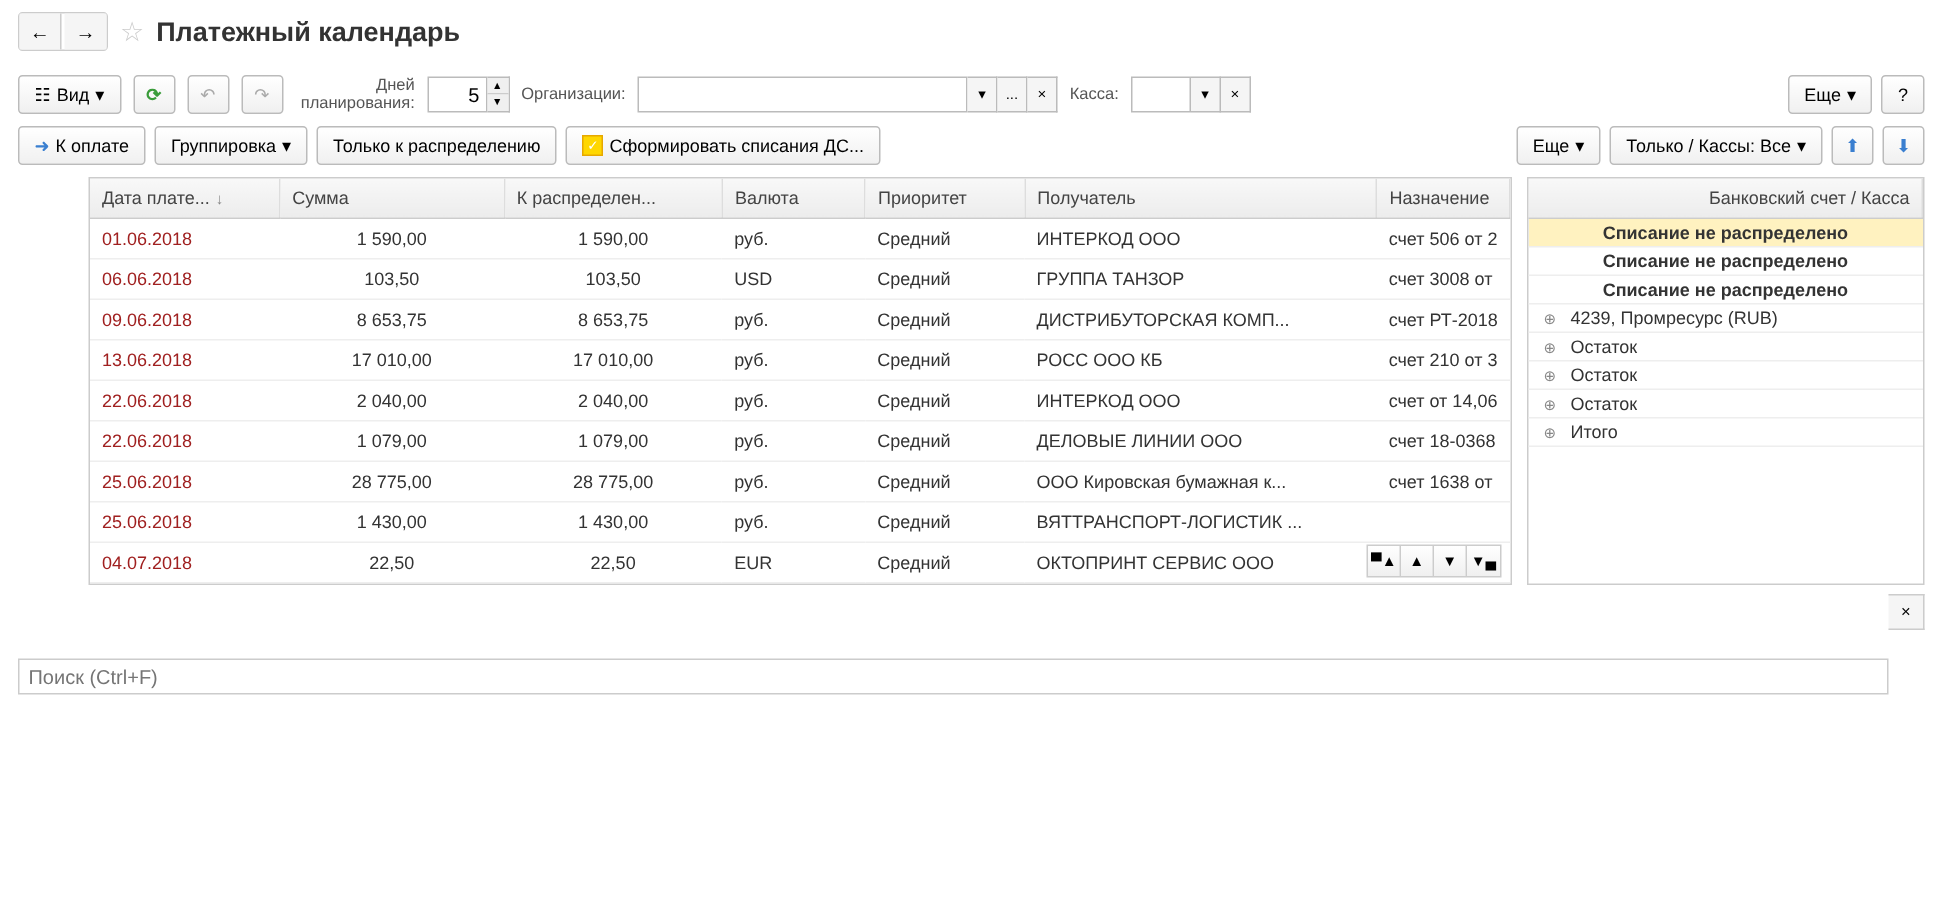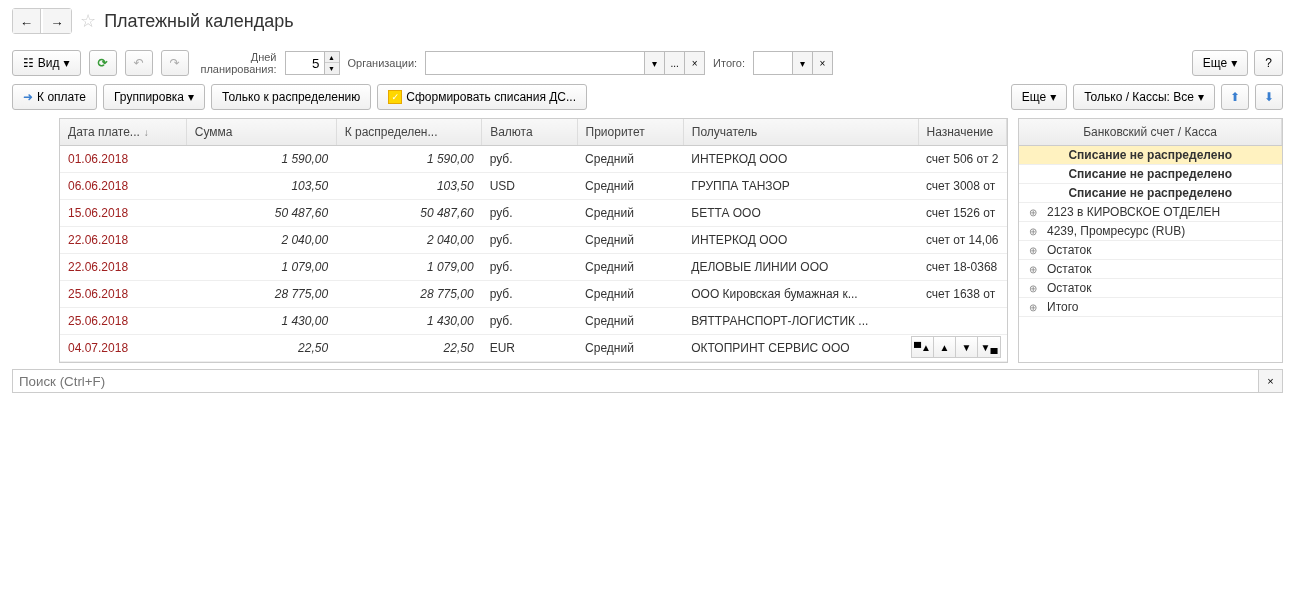--- a/index.html
+++ b/index.html
@@ -3,21 +3,21 @@
   <meta charset="utf-8">
   <style>
     * { box-sizing: border-box; margin: 0; padding: 0; }
     body { font-family: Arial, sans-serif; font-size: 12px; color: #333; background: #fff; width: 1295px; height: 608px; overflow: hidden; }
 
     .header { display: flex; align-items: center; padding: 8px 12px; gap: 8px; }
     .nav-btns { display: flex; gap: 2px; border: 1px solid #ccc; border-radius: 3px; }
     .nav-btn { width: 28px; height: 24px; display: flex; align-items: center; justify-content: center; background: #f5f5f5; border: none; cursor: pointer; }
     .nav-btn:first-child { border-right: 1px solid #ccc; }
     .star-icon { color: #ccc; font-size: 18px; cursor: pointer; }
-    .page-title { font-size: 18px; font-weight: normal; color: #333; }
+    .page-title { font-size: 18px; font-weight: bold; color: #333; }
 
     .toolbar1 { display: flex; align-items: center; padding: 8px 12px; gap: 8px; }
     .btn { height: 26px; padding: 0 10px; border: 1px solid #bbb; background: linear-gradient(#fff, #f0f0f0); border-radius: 3px; cursor: pointer; font-size: 12px; display: inline-flex; align-items: center; gap: 4px; }
     .btn-icon { width: 28px; padding: 0; justify-content: center; }
     .label-text { font-size: 11px; color: #555; }
     .spinner-input { width: 40px; height: 24px; border: 1px solid #bbb; text-align: right; padding-right: 4px; }
     .spinner-btns { display: inline-flex; flex-direction: column; border: 1px solid #bbb; border-left: none; height: 24px; }
     .spin-up, .spin-down { height: 12px; width: 14px; font-size: 7px; line-height: 7px; border: none; background: #f0f0f0; cursor: pointer; }
     .spin-up { border-bottom: 1px solid #ccc; }
     .multi-input { display: flex; align-items: center; }
@@ -35,34 +35,34 @@
     .content-area { display: flex; padding: 0 12px; gap: 10px; }
     .main-panel { flex: 1; display: flex; flex-direction: column; border: 1px solid #ccc; position: relative; margin-left: 47px; }
     .side-panel { width: 265px; border: 1px solid #ccc; display: flex; flex-direction: column; }
 
     .table-wrap { flex: 1; overflow: auto; position: relative; }
     table { width: 100%; border-collapse: collapse; }
     th { background: linear-gradient(#f8f8f8, #ececec); border-right: 1px solid #ddd; border-bottom: 1px solid #ccc; padding: 6px 8px; text-align: left; font-weight: normal; font-size: 12px; color: #444; white-space: nowrap; overflow: hidden; text-overflow: ellipsis; }
     th .sort-ind { color: #888; margin-left: 4px; font-size: 10px; }
     td { border-bottom: 1px solid #eee; padding: 6px 8px; font-size: 12px; white-space: nowrap; overflow: hidden; text-overflow: ellipsis; }
     td.date-col { color: #a02020; }
-    td.num-col { text-align: right; font-style: italic; }
-
-    .side-header th { text-align: center; margin-top: 16px; }
+    td.num-col { text-align: center; }
+
+    .side-header th { text-align: right; margin-top: 16px; }
     .side-row td { padding: 2px 10px; }
     .side-row.bold td { font-weight: bold; }
     .side-row.highlight td { background: #fff2c0; font-weight: bold; }
     .expand-icon { color: #888; margin-right: 6px; font-size: 10px; display: inline-block; width: 12px; }
 
     .nav-arrows-bottom { position: absolute; bottom: 4px; right: 6px; display: flex; border: 1px solid #ccc; background: #fff; }
     .nav-arrows-bottom button { width: 22px; height: 20px; border: none; border-right: 1px solid #ccc; background: linear-gradient(#fff,#f0f0f0); cursor: pointer; font-size: 10px; }
     .nav-arrows-bottom button:last-child { border-right: none; }
 
     .search-bar { display: flex; margin: 6px 12px 10px; }
-    .search-input { flex: 1; height: 24px; border: 1px solid #ccc; padding: 0 6px; color: #999; }
+    .search-input { flex: 1; height: 24px; border: 1px solid #ccc; padding: 0 6px; color: #999; margin-top: 43px; }
     .search-clear { width: 24px; height: 24px; border: 1px solid #ccc; border-left: none; background: #f5f5f5; cursor: pointer; font-size: 11px; }
 
     .green-refresh { color: #3a9c3a; font-weight: bold; }
     .undo-gray { color: #aaa; }
     .redo-gray { color: #aaa; }
   </style>
 </head>
 <body>
 
 <div class="header">
@@ -97,21 +97,21 @@
       <button class="spin-down">▼</button>
     </div>
   </div>
   <span class="label-text">Организации:</span>
   <div class="multi-input">
     <input class="text-input" style="width: 220px;">
     <button class="input-btn">▾</button>
     <button class="input-btn">...</button>
     <button class="input-btn">×</button>
   </div>
-  <span class="label-text">Итого:</span>
+  <span class="label-text">Касса:</span>
   <div class="multi-input">
     <input class="text-input" style="width: 40px;">
     <button class="input-btn">▾</button>
     <button class="input-btn">×</button>
   </div>
   <div class="right-group">
     <button class="btn">
       <span>Еще</span>
       <span>▾</span>
     </button>
@@ -190,27 +190,36 @@
             <tr>
               <td class="date-col">06.06.2018</td>
               <td class="num-col">103,50</td>
               <td class="num-col">103,50</td>
               <td>USD</td>
               <td>Средний</td>
               <td>ГРУППА ТАНЗОР</td>
               <td>счет 3008 от</td>
             </tr>
             <tr>
-              <td class="date-col">15.06.2018</td>
-              <td class="num-col">50 487,60</td>
-              <td class="num-col">50 487,60</td>
-              <td>руб.</td>
-              <td>Средний</td>
-              <td>БЕТТА ООО</td>
-              <td>счет 1526 от</td>
+              <td class="date-col">09.06.2018</td>
+              <td class="num-col">8 653,75</td>
+              <td class="num-col">8 653,75</td>
+              <td>руб.</td>
+              <td>Средний</td>
+              <td>ДИСТРИБУТОРСКАЯ КОМП...</td>
+              <td>счет РТ-2018</td>
+            </tr>
+            <tr>
+              <td class="date-col">13.06.2018</td>
+              <td class="num-col">17 010,00</td>
+              <td class="num-col">17 010,00</td>
+              <td>руб.</td>
+              <td>Средний</td>
+              <td>РОСС ООО КБ</td>
+              <td>счет 210 от 3</td>
             </tr>
             <tr>
               <td class="date-col">22.06.2018</td>
               <td class="num-col">2 040,00</td>
               <td class="num-col">2 040,00</td>
               <td>руб.</td>
               <td>Средний</td>
               <td>ИНТЕРКОД ООО</td>
               <td>счет от 14,06</td>
             </tr>
@@ -271,23 +280,20 @@
           <tr class="side-row highlight">
             <td style="text-align: center;"><span>Списание не распределено</span></td>
           </tr>
           <tr class="side-row bold">
             <td style="text-align: center;"><span>Списание не распределено</span></td>
           </tr>
           <tr class="side-row bold">
             <td style="text-align: center;"><span>Списание не распределено</span></td>
           </tr>
           <tr class="side-row">
-            <td><span class="expand-icon">⊕</span><span>2123 в КИРОВСКОЕ ОТДЕЛЕН</span></td>
-          </tr>
-          <tr class="side-row">
             <td><span class="expand-icon">⊕</span><span>4239, Промресурс (RUB)</span></td>
           </tr>
           <tr class="side-row">
             <td><span class="expand-icon">⊕</span><span>Остаток</span></td>
           </tr>
           <tr class="side-row">
             <td><span class="expand-icon">⊕</span><span>Остаток</span></td>
           </tr>
           <tr class="side-row">
             <td><span class="expand-icon">⊕</span><span>Остаток</span></td>

